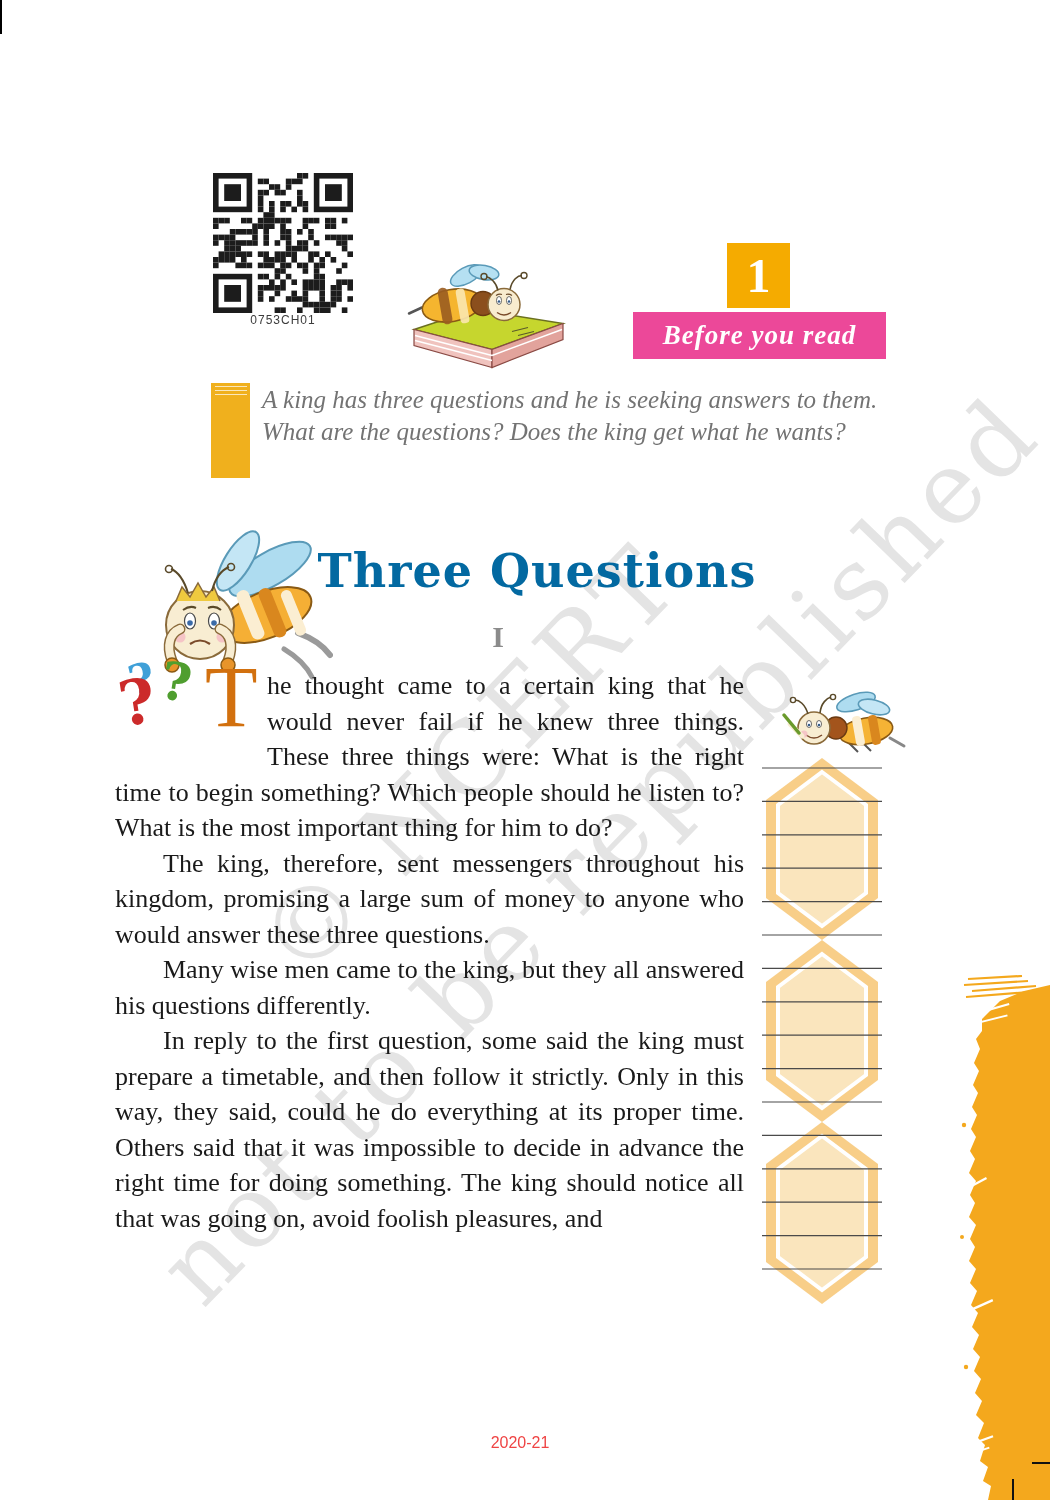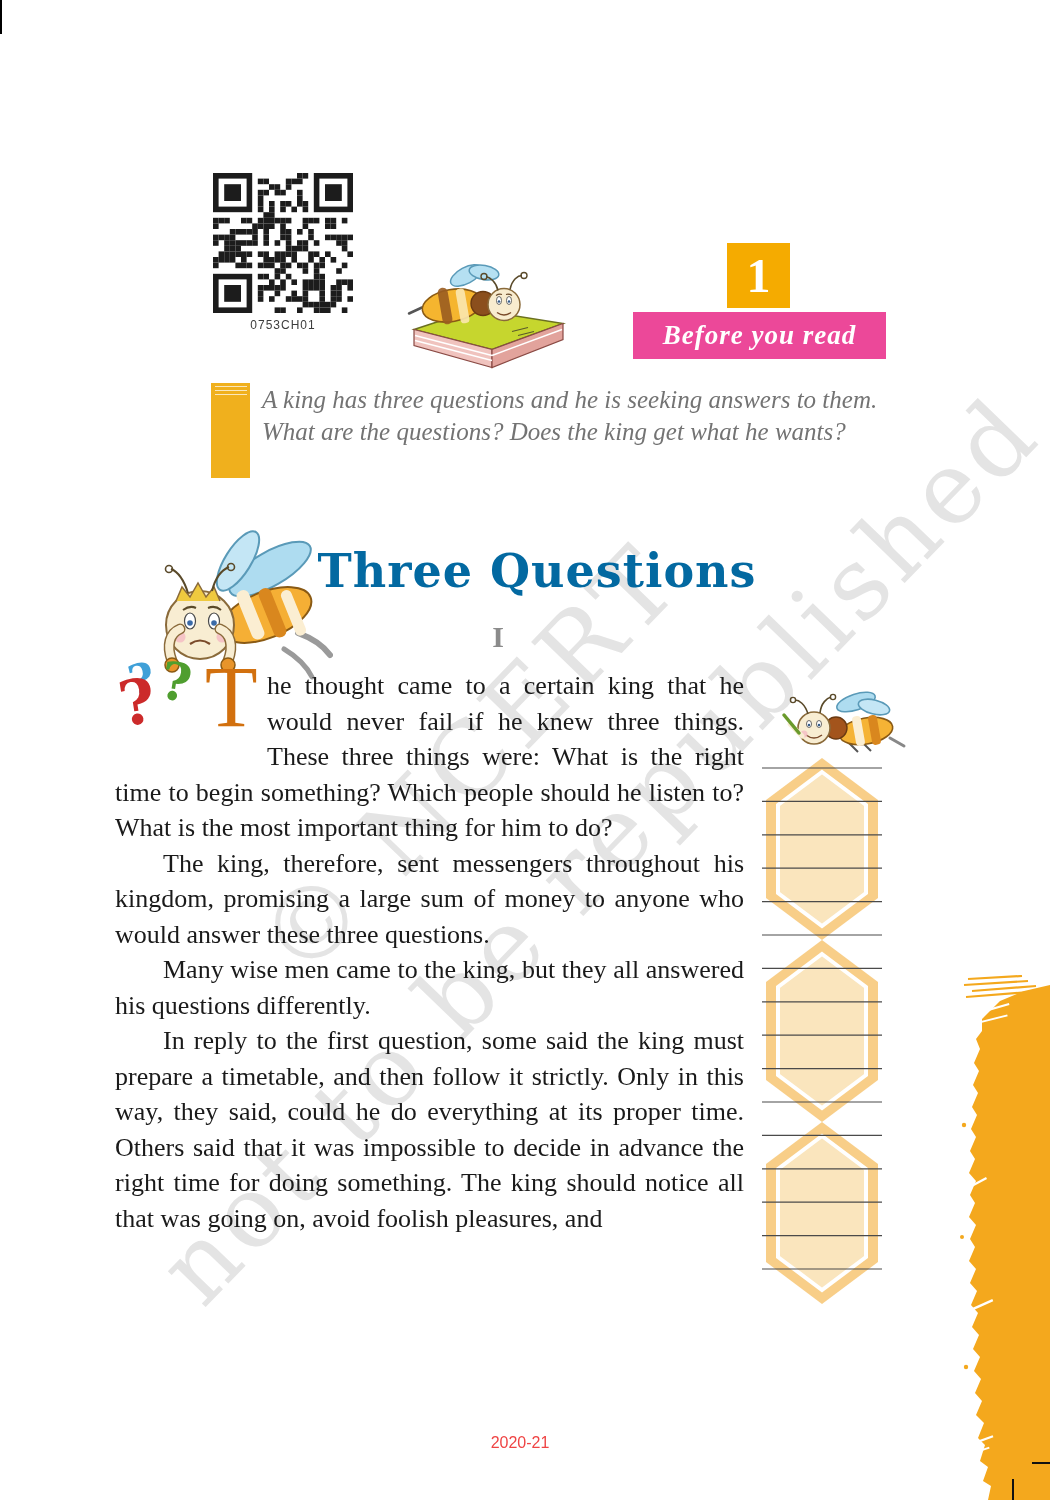--- a/index.html
+++ b/index.html
@@ -14,21 +14,21 @@
   .watermark div{font-size:100px;line-height:155px;letter-spacing:6px;white-space:nowrap;}
 
   
   .crop-tl{left:0;top:0;width:2px;height:34px;background:#000;z-index:5;}
   .crop-br-h{left:1032px;top:1462px;width:18px;height:2px;background:#111;z-index:6;}
   .crop-br-v{left:1012px;top:1479px;width:2px;height:21px;background:#111;z-index:6;}
 
   
   .qr{left:210px;top:173px;width:146px;z-index:2;text-align:center;}
   .qr svg{display:block;}
-  .qr-label{margin-top:5px;font-family:"Liberation Sans",sans-serif;font-size:12px;
+  .qr-label{font-family:"Liberation Sans",sans-serif;font-size:12px;
             color:#3c3c3c;letter-spacing:1px;text-align:center;}
 
   
   .chapnum{left:727px;top:243px;width:63px;height:65px;background:#F5AB00;z-index:2;
            display:flex;align-items:center;justify-content:center;}
   .chapnum span{color:#fff;font-size:48px;font-weight:bold;font-family:"Liberation Serif",serif;}
   .banner{left:633px;top:312px;width:253px;height:47px;background:#ec4899;z-index:2;
           display:flex;align-items:center;justify-content:center;}
   .banner span{color:#fff;font-size:27px;font-weight:bold;font-style:italic;
                letter-spacing:1px;font-family:"Liberation Serif",serif;}

